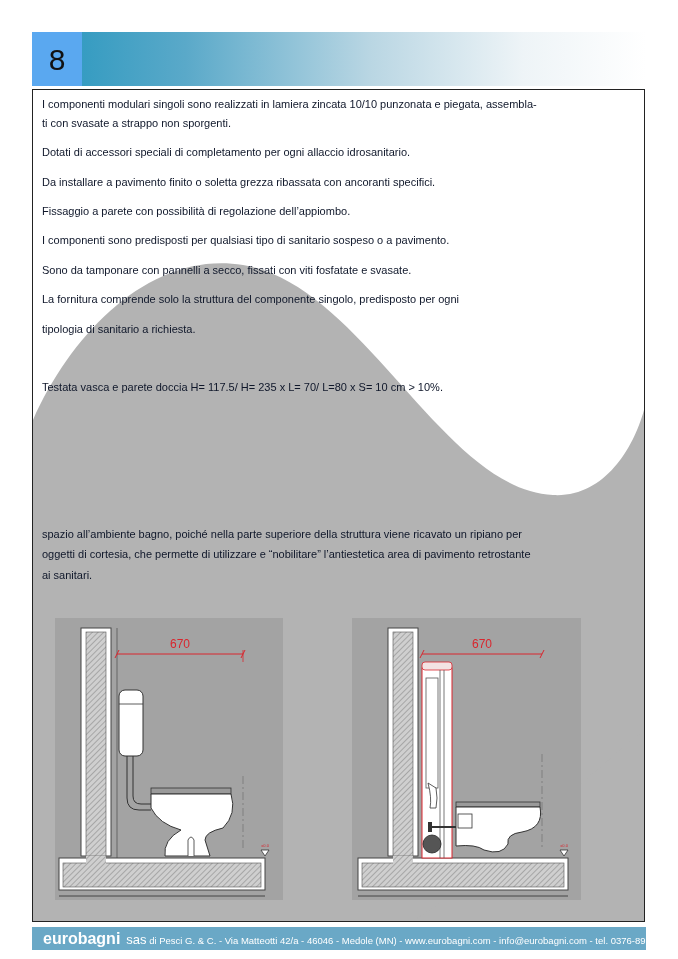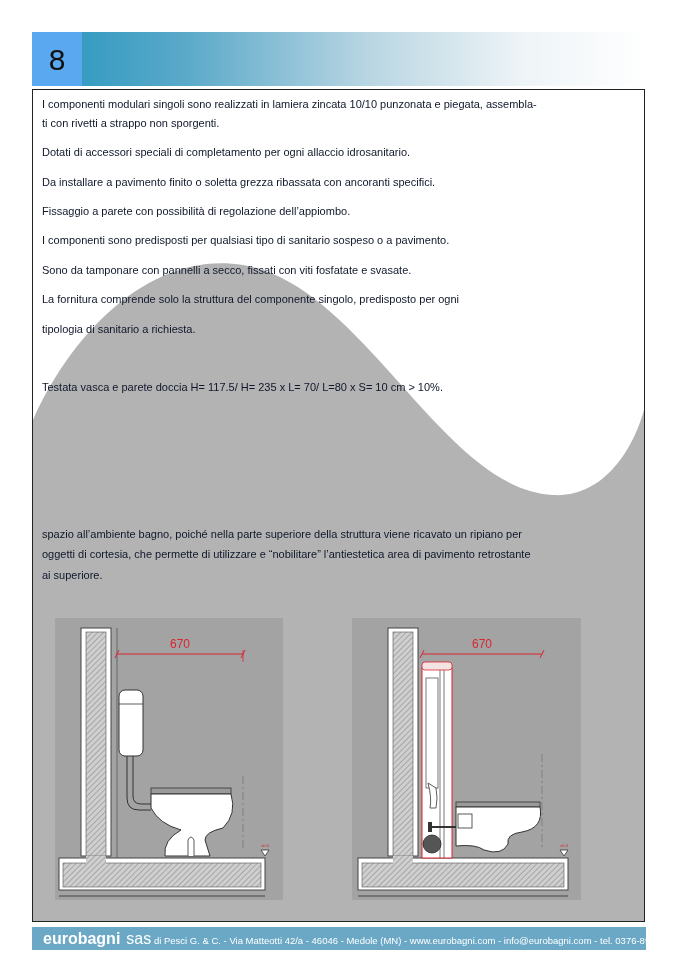--- a/index.html
+++ b/index.html
@@ -35,49 +35,49 @@
   .u { text-decoration: underline; }
   .drawing {
     position: absolute; background: #a3a3a3;
   }
   .footer {
     position: absolute; left: 32px; top: 927px; width: 614px; height: 23px;
     background: #6aa8c6; color: #fff; font-size: 9.5px; line-height: 23px;
     white-space: nowrap;
   }
   .footer .brand { font-weight: bold; font-size: 16px; margin-left: 11px; }
-  .footer .sas { font-size: 16px; margin-left: 6px; }
+  .footer .sas { font-size: 13px; margin-left: 6px; }
 </style>
 </head>
 <body>
 
 <div class="header">
   <div class="num">8</div>
 </div>
 
 <div class="frame">
   <svg class="wave" viewBox="0 0 611 831">
     <path d="M0,330 C40,240 120,160 210,175 C330,195 410,400 520,405 C570,408 600,360 611,320 L611,831 L0,831 Z" fill="#b3b3b3"></path>
     <path d="M380,831 C430,800 470,760 540,700 L611,640 L611,831 Z" fill="#b3b3b3"></path>
   </svg>
 
   <div class="p" style="top:6px">I componenti modulari singoli sono realizzati in lamiera zincata 10/10 punzonata e piegata, assembla-</div>
-  <div class="p" style="top:25px">ti con rivetti a strappo non sporgenti.</div>
+  <div class="p" style="top:25px">ti con svasate a strappo non sporgenti.</div>
   <div class="p" style="top:54px">Dotati di accessori speciali di completamento per ogni allaccio idrosanitario.</div>
   <div class="p" style="top:84px">Da installare a pavimento finito o soletta grezza ribassata con ancoranti specifici.</div>
   <div class="p" style="top:142px">I componenti sono predisposti per qualsiasi tipo di sanitario sospeso o a pavimento.</div>
   <div class="p" style="top:113px">Fissaggio a parete con possibilità di regolazione dell’appiombo.</div>
   <div class="p" style="top:172px">Sono da tamponare con pannelli a secco, fissati con viti fosfatate e svasate.</div>
   <div class="p" style="top:201px">La fornitura comprende solo la struttura del componente singolo, predisposto per ogni</div>
   <div class="p" style="top:231px">tipologia di sanitario a richiesta.</div>
   <div class="p" style="top:289px">Testata vasca e parete doccia H= 117.5/ H= 235 x L= 70/ L=80 x S= 10 cm &gt; 10%.</div>
 
   <div class="p" style="top:436px">spazio all’ambiente bagno, poiché nella parte superiore della struttura viene ricavato un ripiano per</div>
   <div class="p" style="top:456px">oggetti di cortesia, che permette di utilizzare e “nobilitare” l’antiestetica area di pavimento retrostante</div>
-  <div class="p" style="top:477px">ai superiore.</div>
+  <div class="p" style="top:477px">ai sanitari.</div>
 
   <div class="drawing" style="left:22px; top:528px; width:228px; height:282px;">
     <svg width="228" height="282" viewBox="0 0 228 282">
       <defs>
         <pattern id="hatch1" width="4" height="4" patternUnits="userSpaceOnUse" patternTransform="rotate(45)">
           <rect width="4" height="4" fill="#cfcfcf"></rect>
           <line x1="0" y1="0" x2="0" y2="4" stroke="#8a8a8a" stroke-width="1.2"></line>
         </pattern>
       </defs>
 

